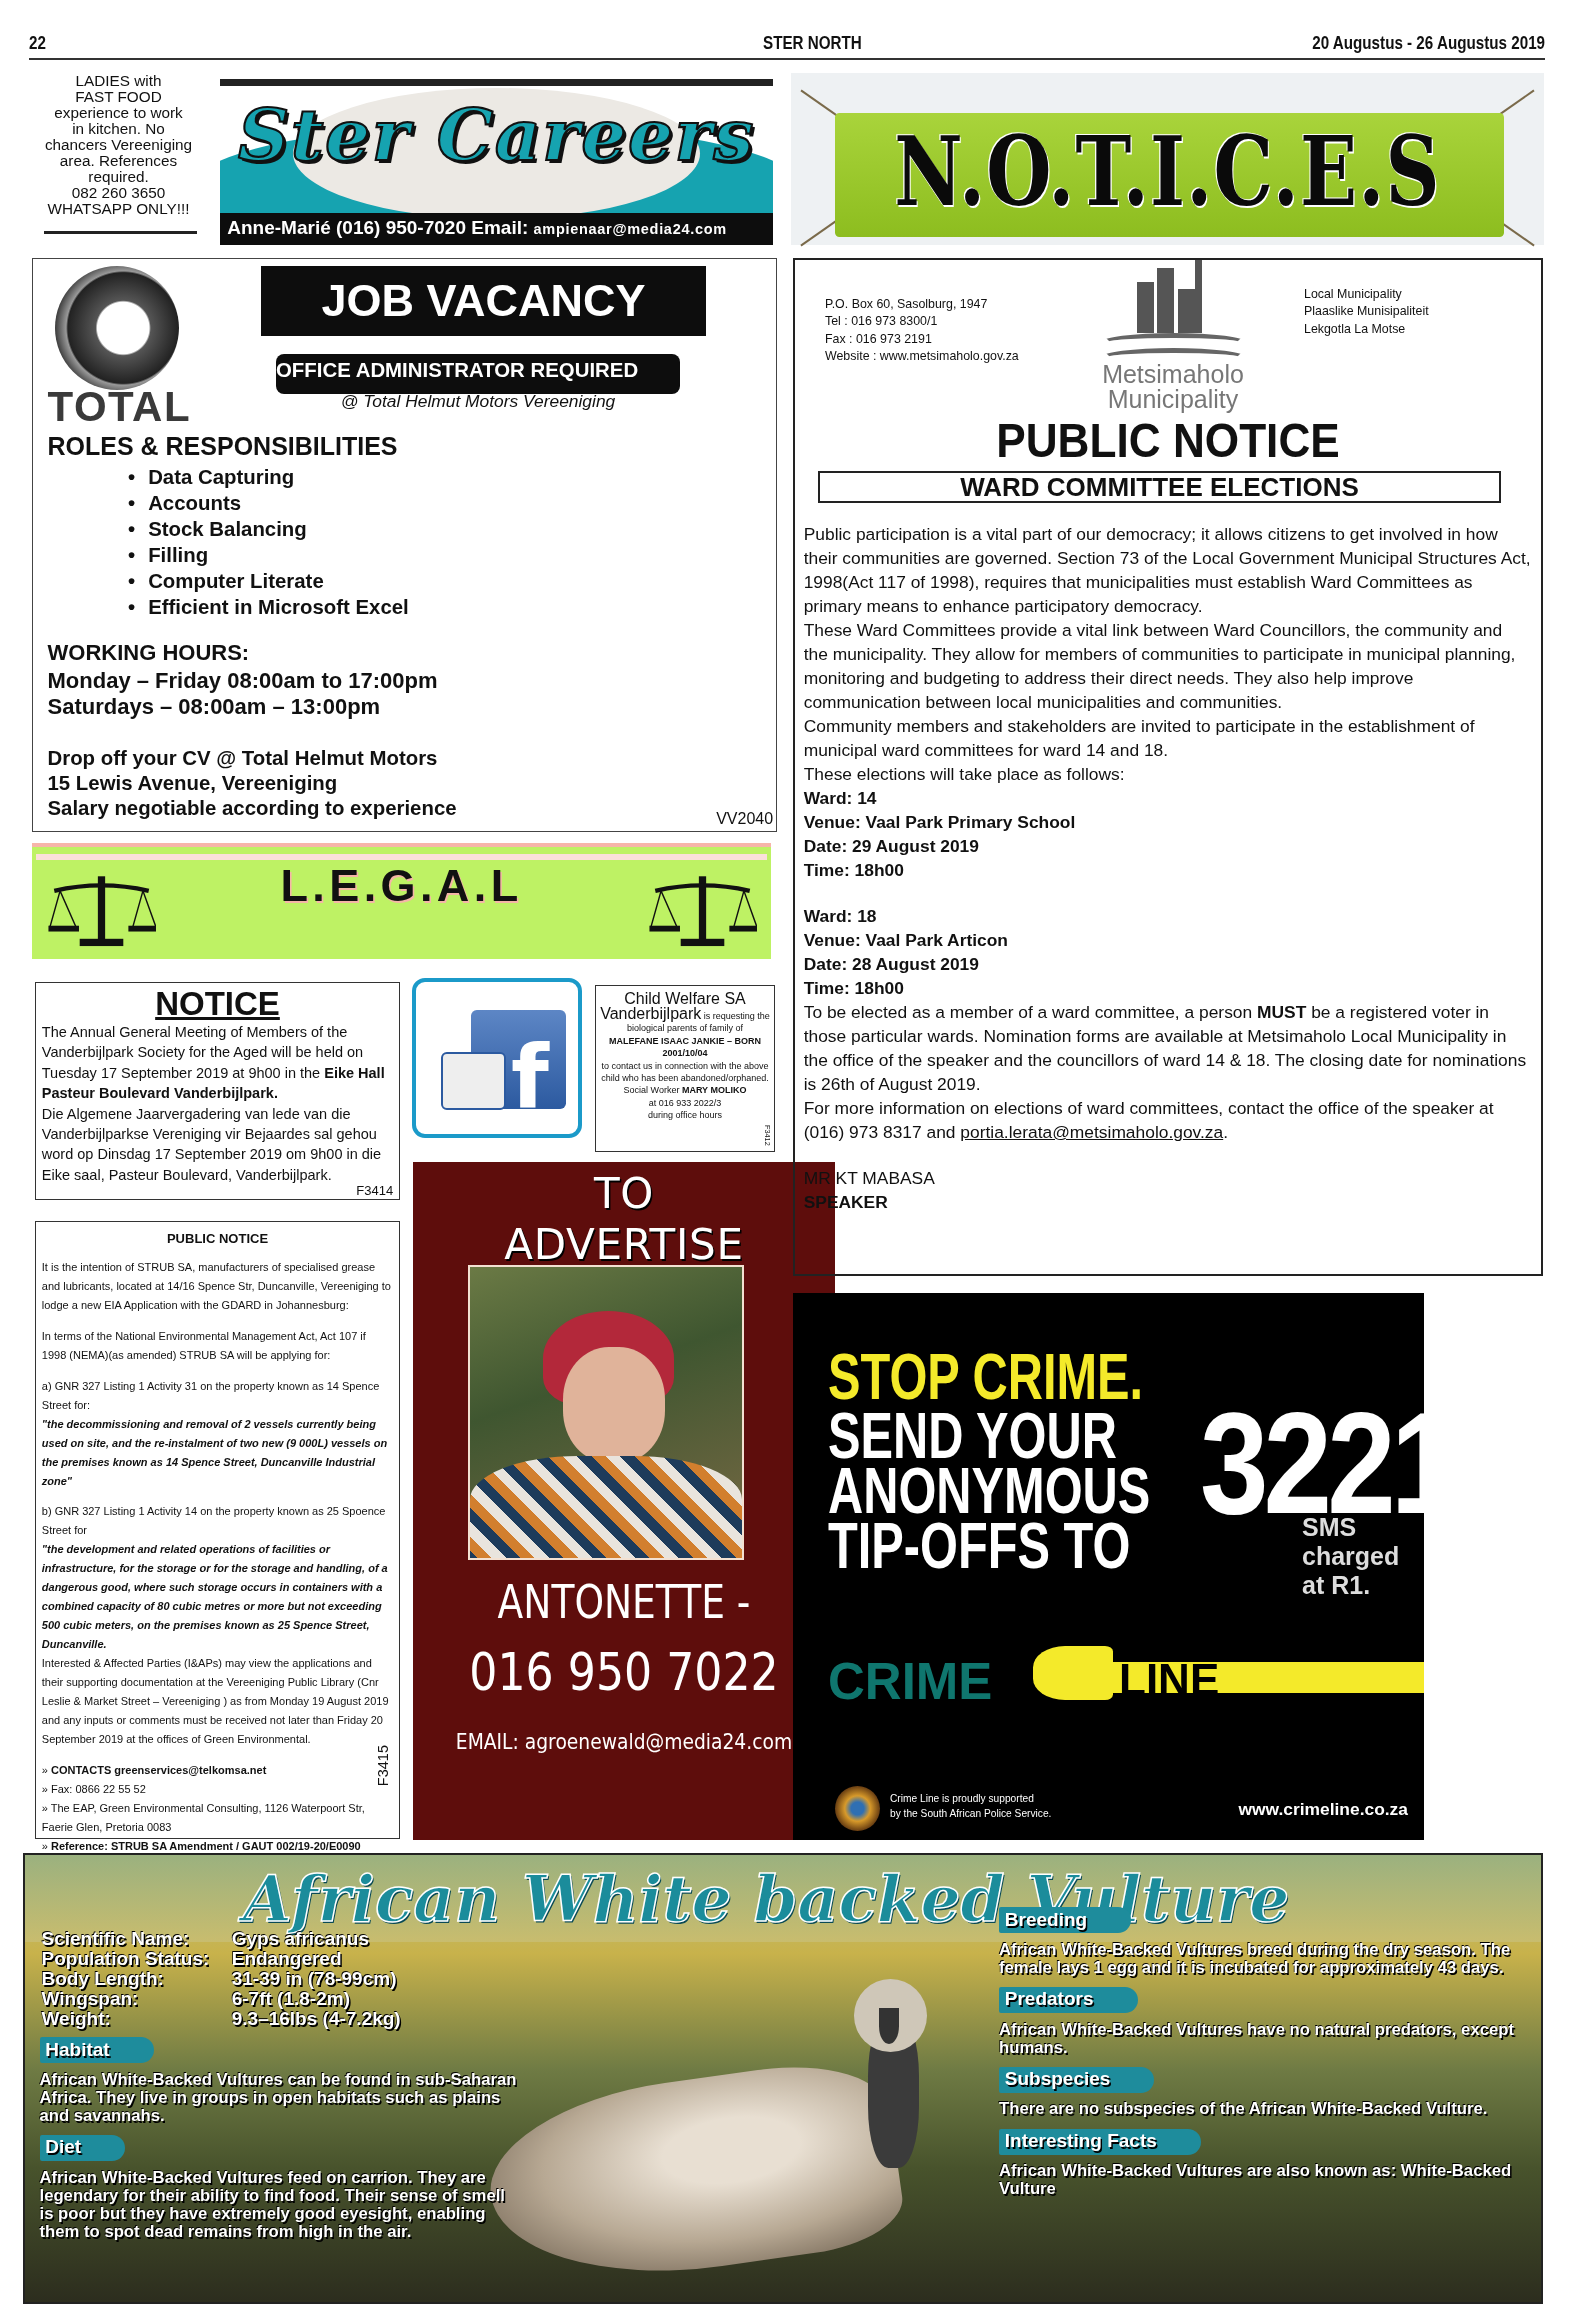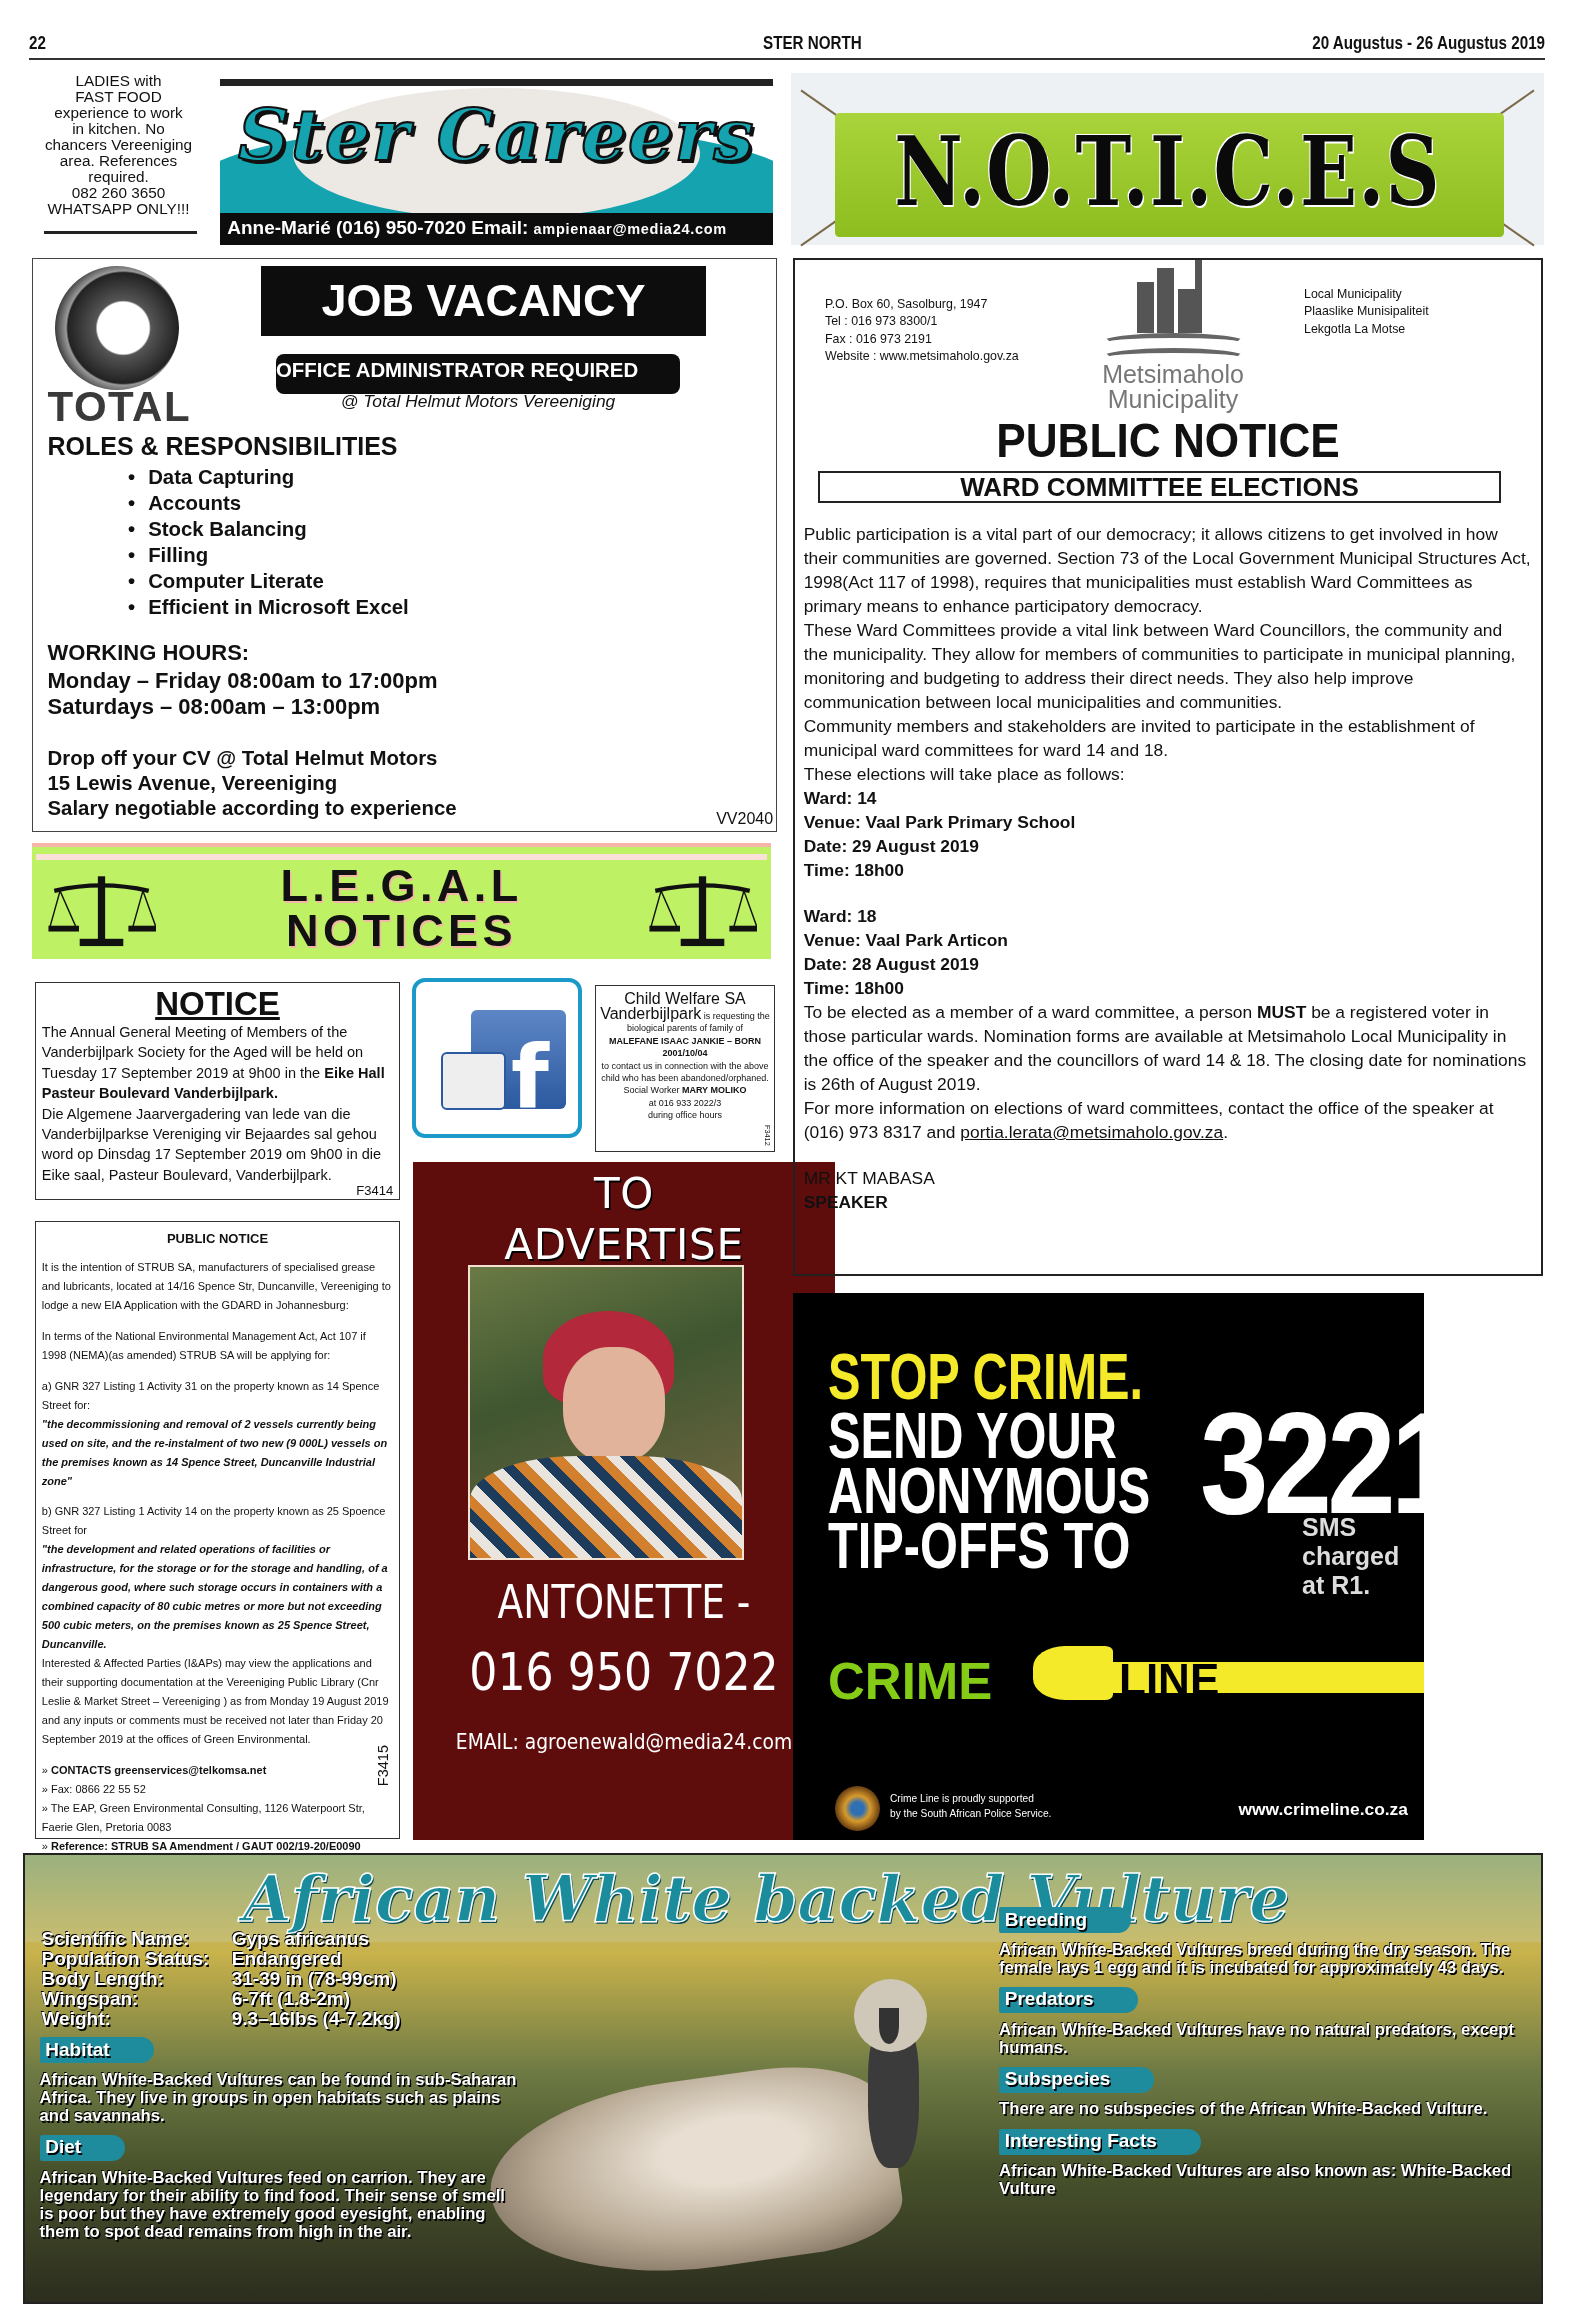--- a/index.html
+++ b/index.html
@@ -110,21 +110,21 @@
   .pn .body .gap { height: 22px; }
   .pn .body a { color: #111; text-decoration: underline; }
 
   
   .crime { left: 793px; top: 1293px; width: 631px; height: 547px; background: #000; color: #fff; }
   .crime .l1 { position: absolute; left: 35px; top: 52px; font-size: 65px; font-weight: 900; color: #f4ea2a; line-height: 63px; transform: scaleX(0.75); transform-origin: left; }
   .crime .l2 { position: absolute; left: 35px; top: 115px; font-size: 65px; font-weight: 900; line-height: 55px; transform: scaleX(0.75); transform-origin: left; }
   .crime .num { position: absolute; left: 407px; top: 87px; font-size: 145px; font-weight: 900; letter-spacing: -5.8px; transform: scaleX(0.85); transform-origin: left; }
   .crime .sms { position: absolute; left: 509px; top: 220px; font-size: 25px; color: #ddd; font-weight: bold; }
   .crime .bar { position: absolute; left: 276px; right: 0; top: 369px; height: 30.5px; background: #f4ea2a; }
-  .crime .brand { position: absolute; left: 35px; top: 359px; font-size: 51px; font-weight: 900; color: #84cc16; text-align: center; }
+  .crime .brand { position: absolute; left: 35px; top: 359px; font-size: 51px; font-weight: 900; color: #0f766e; text-align: center; }
   .crime .line { position: absolute; left: 326px; top: 362px; font-size: 44px; font-weight: 900; color: #000; }
   .crime .hand { position: absolute; left: 240px; top: 353px; width: 80px; height: 54px; background: #f4ea2a; border-radius: 40% 10% 10% 40%; }
   .crime .badge { position: absolute; left: 42px; top: 493px; width: 45px; height: 45px; background: radial-gradient(circle,#2f6fb3 20%,#d89a2a 40%,#6a3f12 70%); border-radius: 50%; }
   .crime .support { position: absolute; left: 97px; top: 499px; font-size: 10.2px; line-height: 14.5px; }
   .crime .url { position: absolute; right: 16px; top: 506px; font-size: 17.4px; font-weight: bold; }
 
   
   .vulture { left: 23px; top: 1853px; width: 1520px; height: 451px; border: 2.2px solid #222; background: linear-gradient(180deg,#b7c48a 0%, #c8b24b 22%, #6f7b44 48%, #48532c 70%, #2c2d1e 100%); overflow: hidden; }
   .vulture .sky { position: absolute; left: 0; right: 0; top: 0; height: 87px; background: linear-gradient(#8fa97a,#c9c07a); opacity: .7; }
   .vulture .title { position: absolute; left: 218px; top: 7.3px; font-family: "DejaVu Serif", serif; font-style: italic; font-weight: bold; font-size: 63px; color: #1b8c9b; -webkit-text-stroke: 1.5px #fff; text-shadow: 1.5px 1.5px 0 #0a4a55; }
@@ -217,21 +217,20 @@
   <svg class="scale" style="left:14.5px;" viewBox="0 0 150 110">
     <rect x="70" y="10" width="10" height="90" fill="#111"></rect>
       <rect x="45" y="96" width="60" height="10" fill="#111"></rect>
     <path d="M10 30 Q75 15 140 30" stroke="#111" stroke-width="6" fill="none"></path>
     <path d="M18 30 L4 80 H40 Z M132 30 L118 80 H150 Z" stroke="#111" stroke-width="2" fill="none"></path>
     <rect x="2" y="78" width="42" height="8" fill="#111"></rect>
       <rect x="112" y="78" width="40" height="8" fill="#111"></rect>
   </svg>
   <div class="txt">
     <div>L.E.G.A.L</div>
-    <div>NOTICES</div>
   </div>
   <svg class="scale" style="right:14.5px;" viewBox="0 0 150 110">
     <rect x="70" y="10" width="10" height="90" fill="#111"></rect>
       <rect x="45" y="96" width="60" height="10" fill="#111"></rect>
     <path d="M10 30 Q75 15 140 30" stroke="#111" stroke-width="6" fill="none"></path>
     <path d="M18 30 L4 80 H40 Z M132 30 L118 80 H150 Z" stroke="#111" stroke-width="2" fill="none"></path>
     <rect x="2" y="78" width="42" height="8" fill="#111"></rect>
       <rect x="112" y="78" width="40" height="8" fill="#111"></rect>
   </svg>
 </div>

